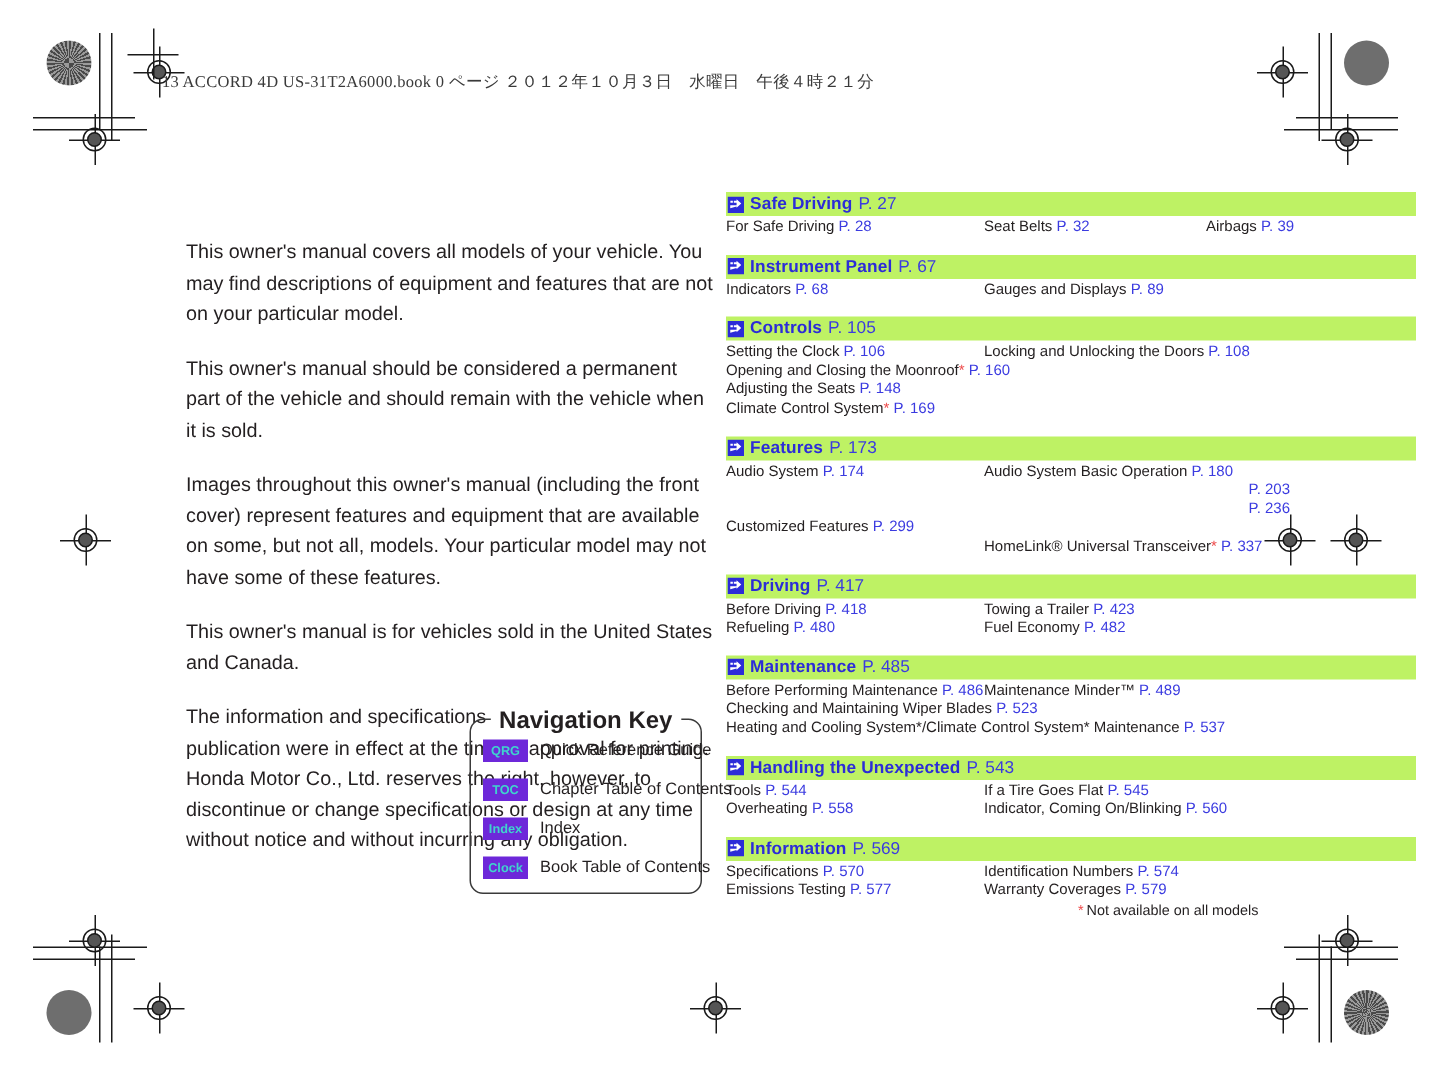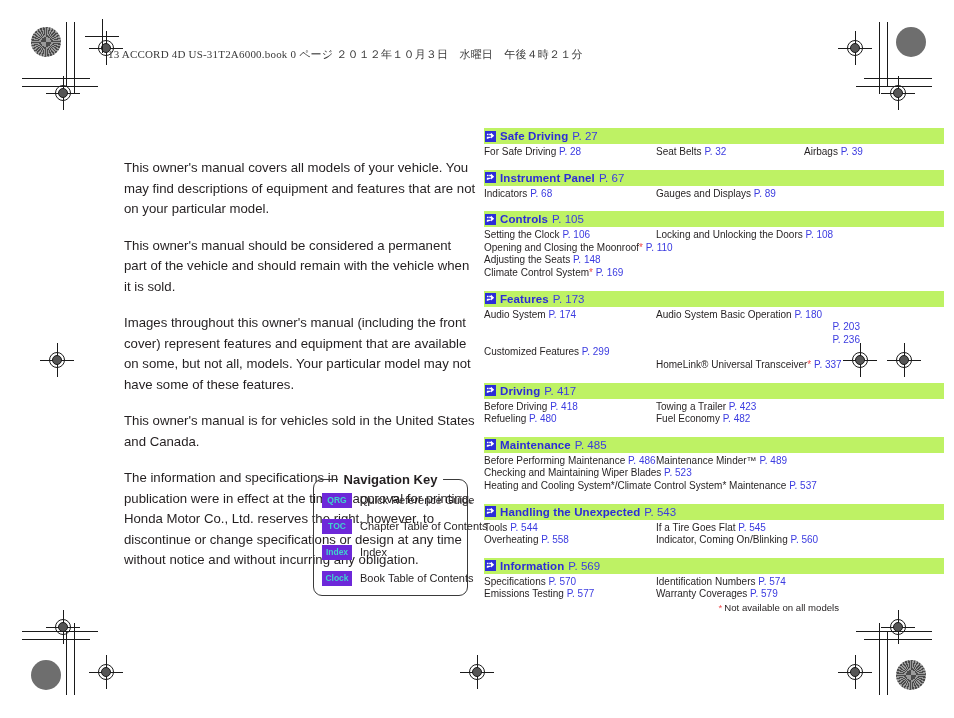--- a/index.html
+++ b/index.html
@@ -79,21 +79,21 @@
     width: 155px; height: 117px;
     border: 1.4px solid #3a3a3a;
     border-radius: 9px;
   }
   .nav-key-title {
     position: absolute;
     left: 50%; top: -8px;
     transform: translateX(-50%);
     background: #ffffff;
     padding: 0 6px;
-    font-size: 13px;
+    font-size: 16px;
     font-weight: bold;
     color: #231f20;
     white-space: nowrap;
   }
   .nav-rows {
     position: absolute;
     left: 8px; top: 8px; right: 8px;
   }
   .nav-row {
     display: flex;
@@ -385,21 +385,21 @@
         <div class="toc-body">
           <div class="toc-line">
             <div class="toc-cell-a">
               <div><span>Setting the Clock</span><span> </span><span class="pg">P. 106</span></div>
             </div>
             <div class="toc-cell-b">
               <div><span>Locking and Unlocking the Doors</span><span> </span><span class="pg">P. 108</span></div>
             </div>
           </div>
           <div class="toc-line">
-            <div class="toc-cell-full"><span>Opening and Closing the Moonroof</span><span class="ast">*</span><span> </span><span class="pg">P. 110</span></div>
+            <div class="toc-cell-full"><span>Opening and Closing the Moonroof</span><span class="ast">*</span><span> </span><span class="pg">P. 160</span></div>
           </div>
           <div class="toc-line">
             <div class="toc-cell-full"><span>Adjusting the Seats</span><span> </span><span class="pg">P. 148</span></div>
           </div>
           <div class="toc-line">
             <div class="toc-cell-full"><span>Climate Control System</span><span class="ast">*</span><span> </span><span class="pg">P. 169</span></div>
           </div>
         </div>
       </div>
       <div class="toc-section">

